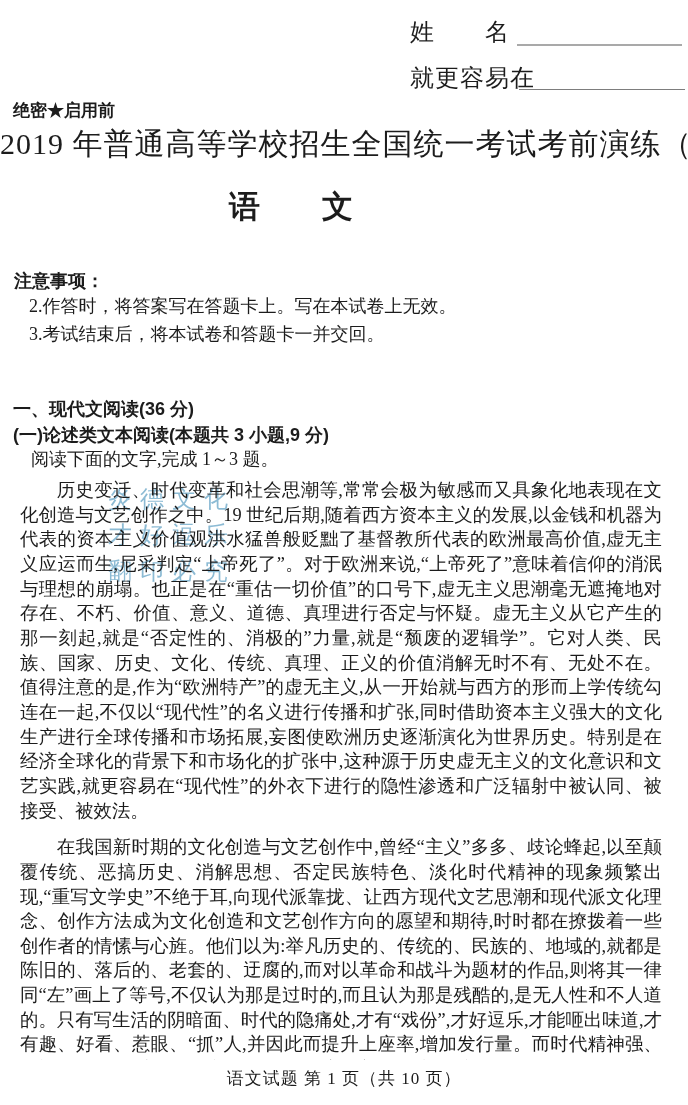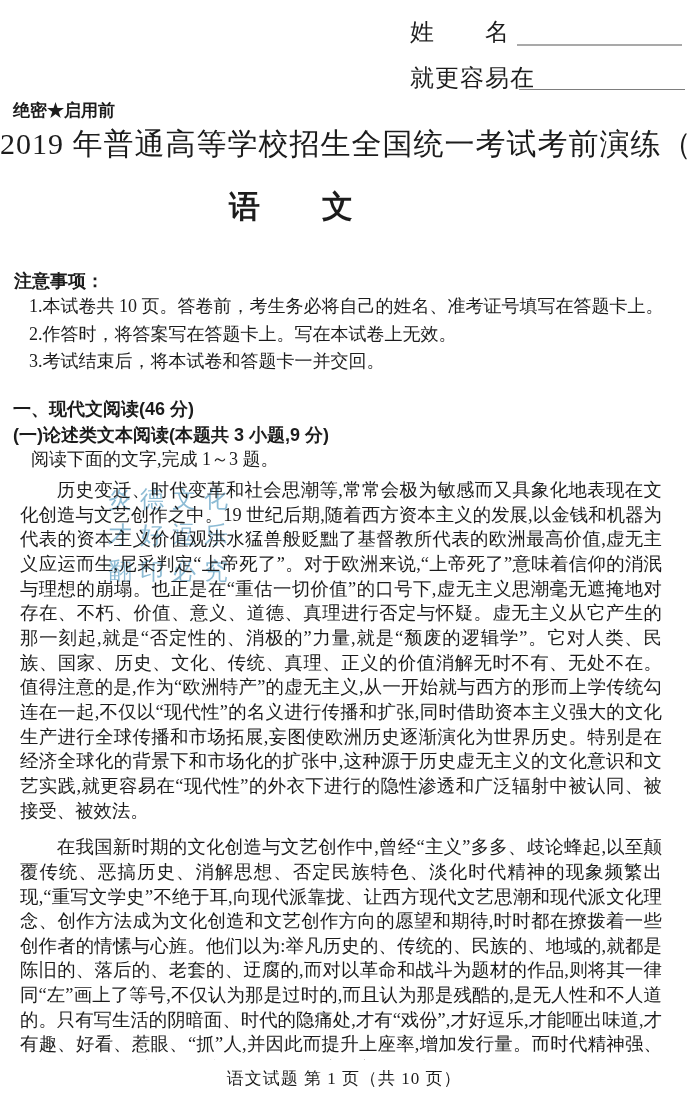--- a/index.html
+++ b/index.html
@@ -108,26 +108,25 @@
 
   <div class="secrecy">绝密★启用前</div>
 
   <div class="exam-title">2019 年普通高等学校招生全国统一考试考前演练（二）</div>
 
   <div class="subject-title">语　　文</div>
 
   <div class="notice-title">注意事项：</div>
 
   <div class="notice-items">
-    <div class="notice-item">1.本试卷共 10 页。答卷前，考生务必将自己的姓名、准考证号填写在答题卡上。</div>
     <div class="notice-item">2.作答时，将答案写在答题卡上。写在本试卷上无效。</div>
     <div class="notice-item">3.考试结束后，将本试卷和答题卡一并交回。</div>
   </div>
 
-  <div class="section-head section-one">一、现代文阅读(46 分)</div>
+  <div class="section-head section-one">一、现代文阅读(36 分)</div>
 
   <div class="section-head section-sub">(一)论述类文本阅读(本题共 3 小题,9 分)</div>
 
   <div class="intro-line">阅读下面的文字,完成 1～3 题。</div>
 
   <div class="passage">
     <p>历史变迁、时代变革和社会思潮等,常常会极为敏感而又具象化地表现在文化创造与文艺创作之中。19 世纪后期,随着西方资本主义的发展,以金钱和机器为代表的资本主义价值观洪水猛兽般贬黜了基督教所代表的欧洲最高价值,虚无主义应运而生,尼采判定“上帝死了”。对于欧洲来说,“上帝死了”意味着信仰的消泯与理想的崩塌。也正是在“重估一切价值”的口号下,虚无主义思潮毫无遮掩地对存在、不朽、价值、意义、道德、真理进行否定与怀疑。虚无主义从它产生的那一刻起,就是“否定性的、消极的”力量,就是“颓废的逻辑学”。它对人类、民族、国家、历史、文化、传统、真理、正义的价值消解无时不有、无处不在。值得注意的是,作为“欧洲特产”的虚无主义,从一开始就与西方的形而上学传统勾连在一起,不仅以“现代性”的名义进行传播和扩张,同时借助资本主义强大的文化生产进行全球传播和市场拓展,妄图使欧洲历史逐渐演化为世界历史。特别是在经济全球化的背景下和市场化的扩张中,这种源于历史虚无主义的文化意识和文艺实践,就更容易在“现代性”的外衣下进行的隐性渗透和广泛辐射中被认同、被接受、被效法。</p>
     <p>在我国新时期的文化创造与文艺创作中,曾经“主义”多多、歧论蜂起,以至颠覆传统、恶搞历史、消解思想、否定民族特色、淡化时代精神的现象频繁出现,“重写文学史”不绝于耳,向现代派靠拢、让西方现代文艺思潮和现代派文化理念、创作方法成为文化创造和文艺创作方向的愿望和期待,时时都在撩拨着一些创作者的情愫与心旌。他们以为:举凡历史的、传统的、民族的、地域的,就都是陈旧的、落后的、老套的、迂腐的,而对以革命和战斗为题材的作品,则将其一律同“左”画上了等号,不仅认为那是过时的,而且认为那是残酷的,是无人性和不人道的。只有写生活的阴暗面、时代的隐痛处,才有“戏份”,才好逗乐,才能咂出味道,才有趣、好看、惹眼、“抓”人,并因此而提升上座率,增加发行量。而时代精神强、民族特色显的重大题材和英雄人物,则容易刻板化和同质化,不但吊不起读者的胃口,而且也难以激发社会性、大众化的愉悦感和认同性,以致影响作品辐射力与覆盖面。因此,尽管我们的创作量年年都在攀升,可真正称得上史诗杰作、鸿篇佳构</p>
   </div>
 

